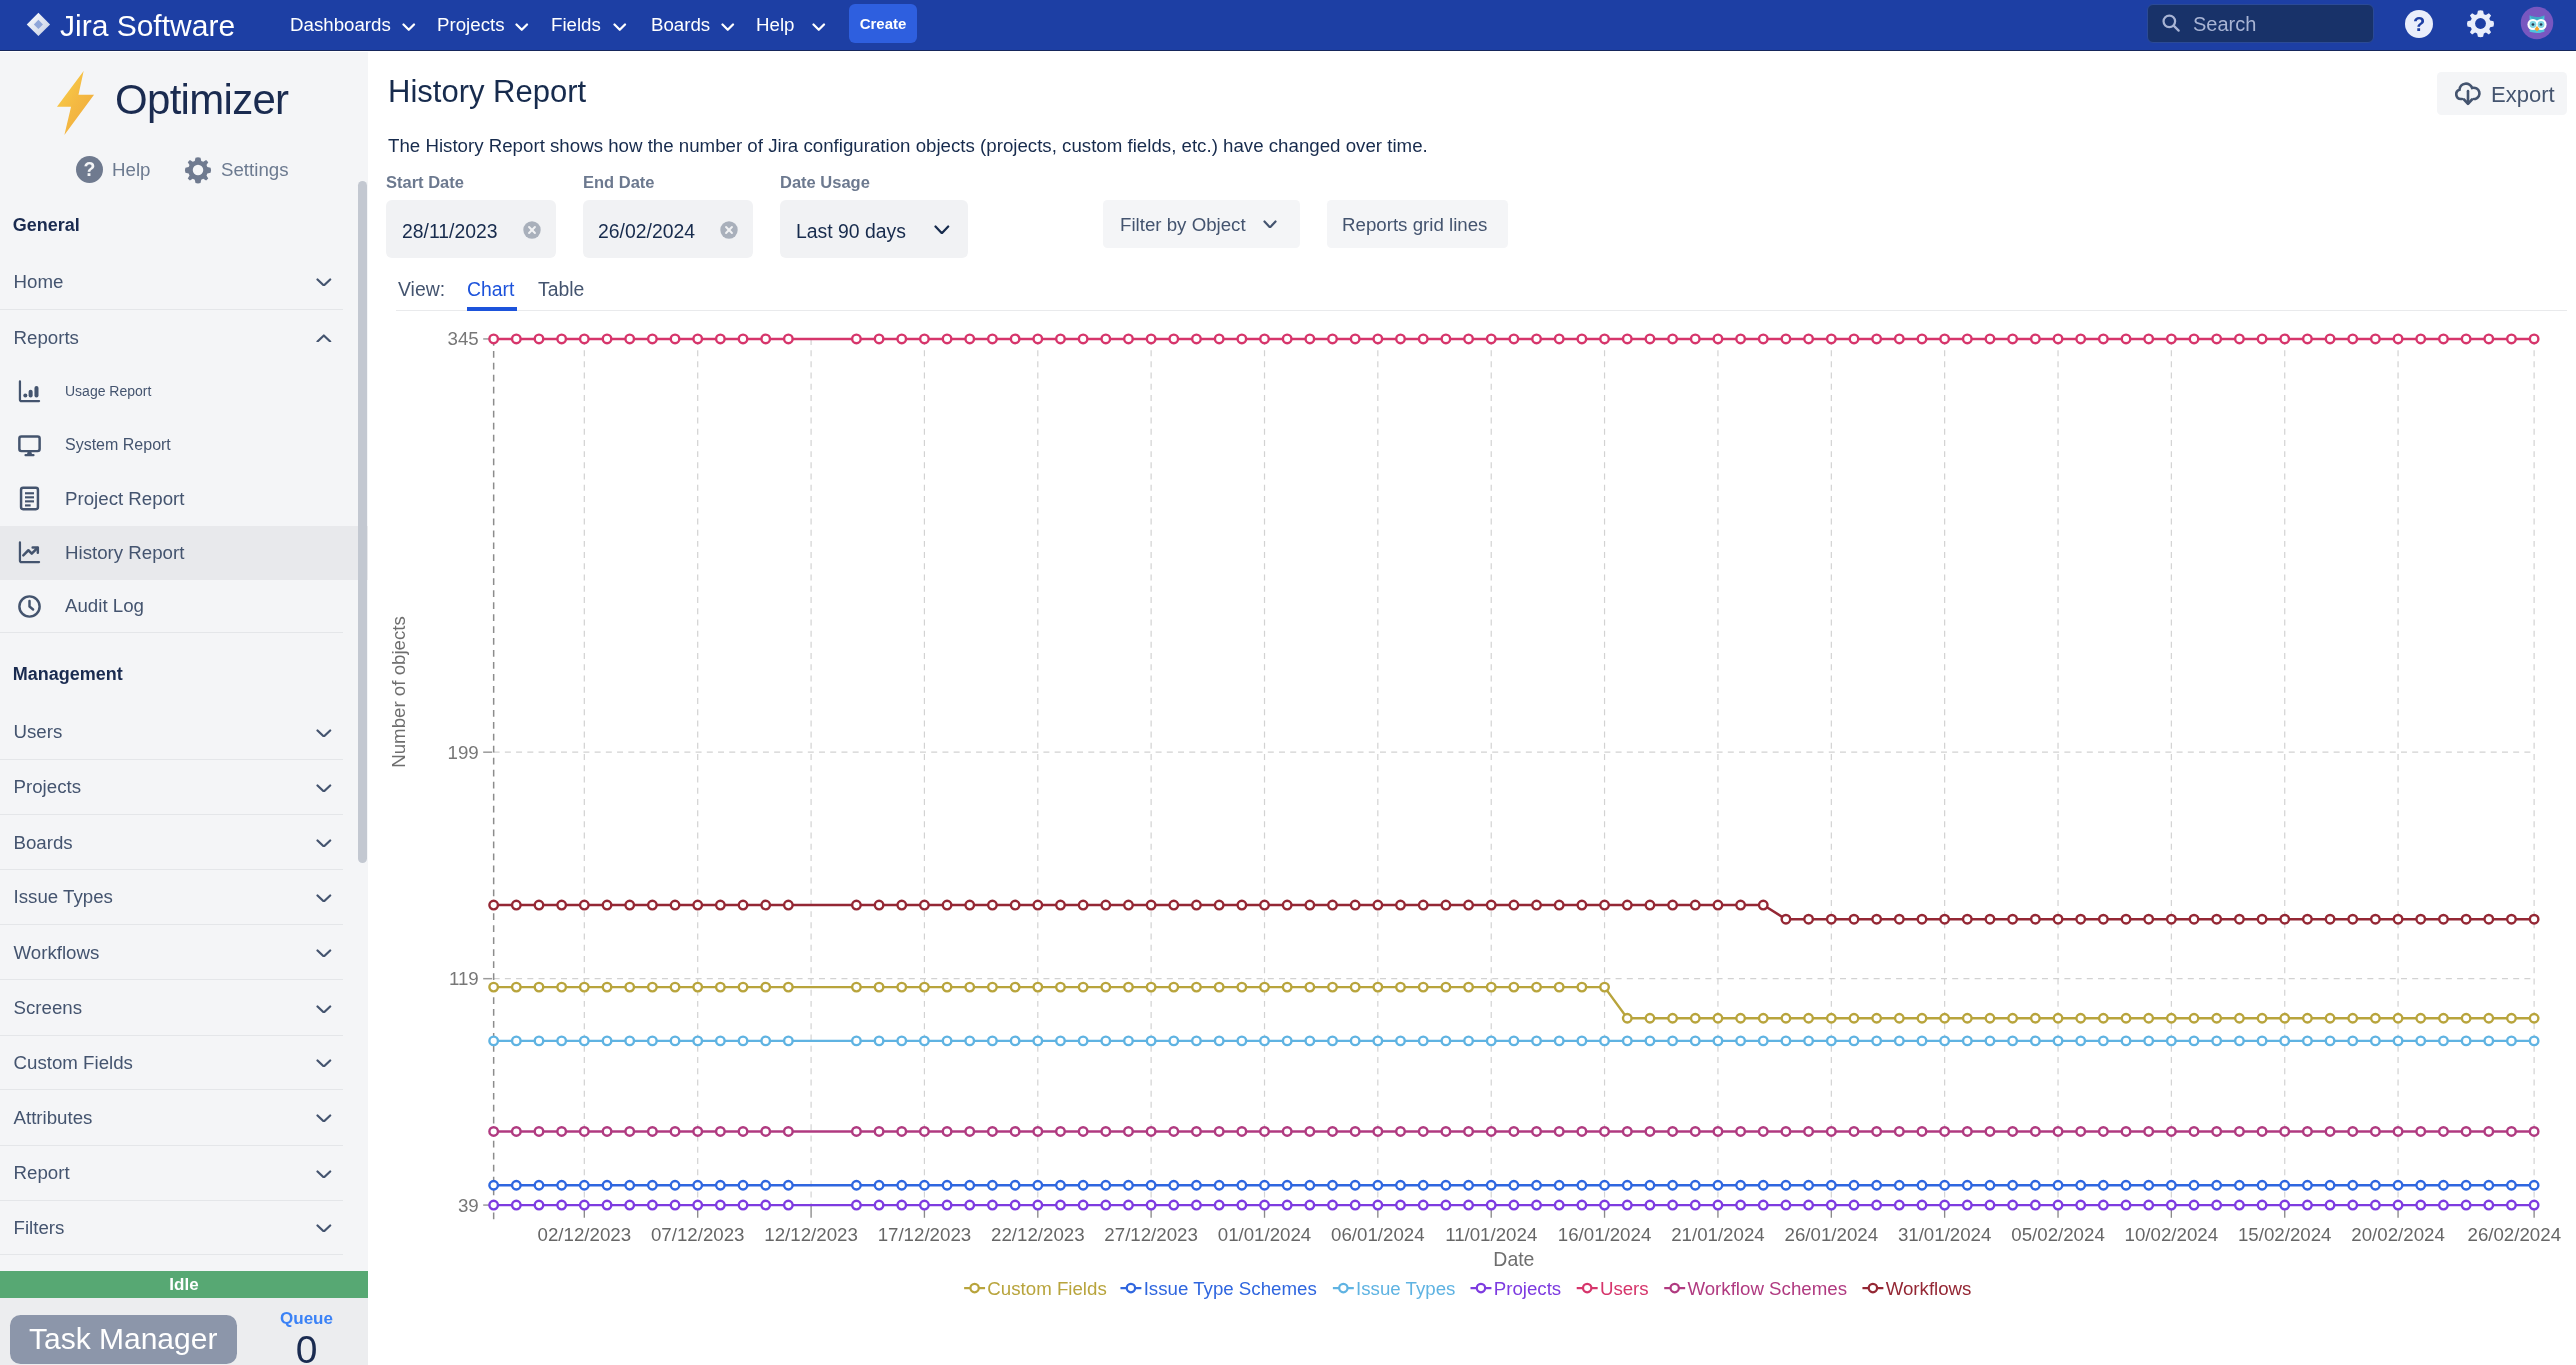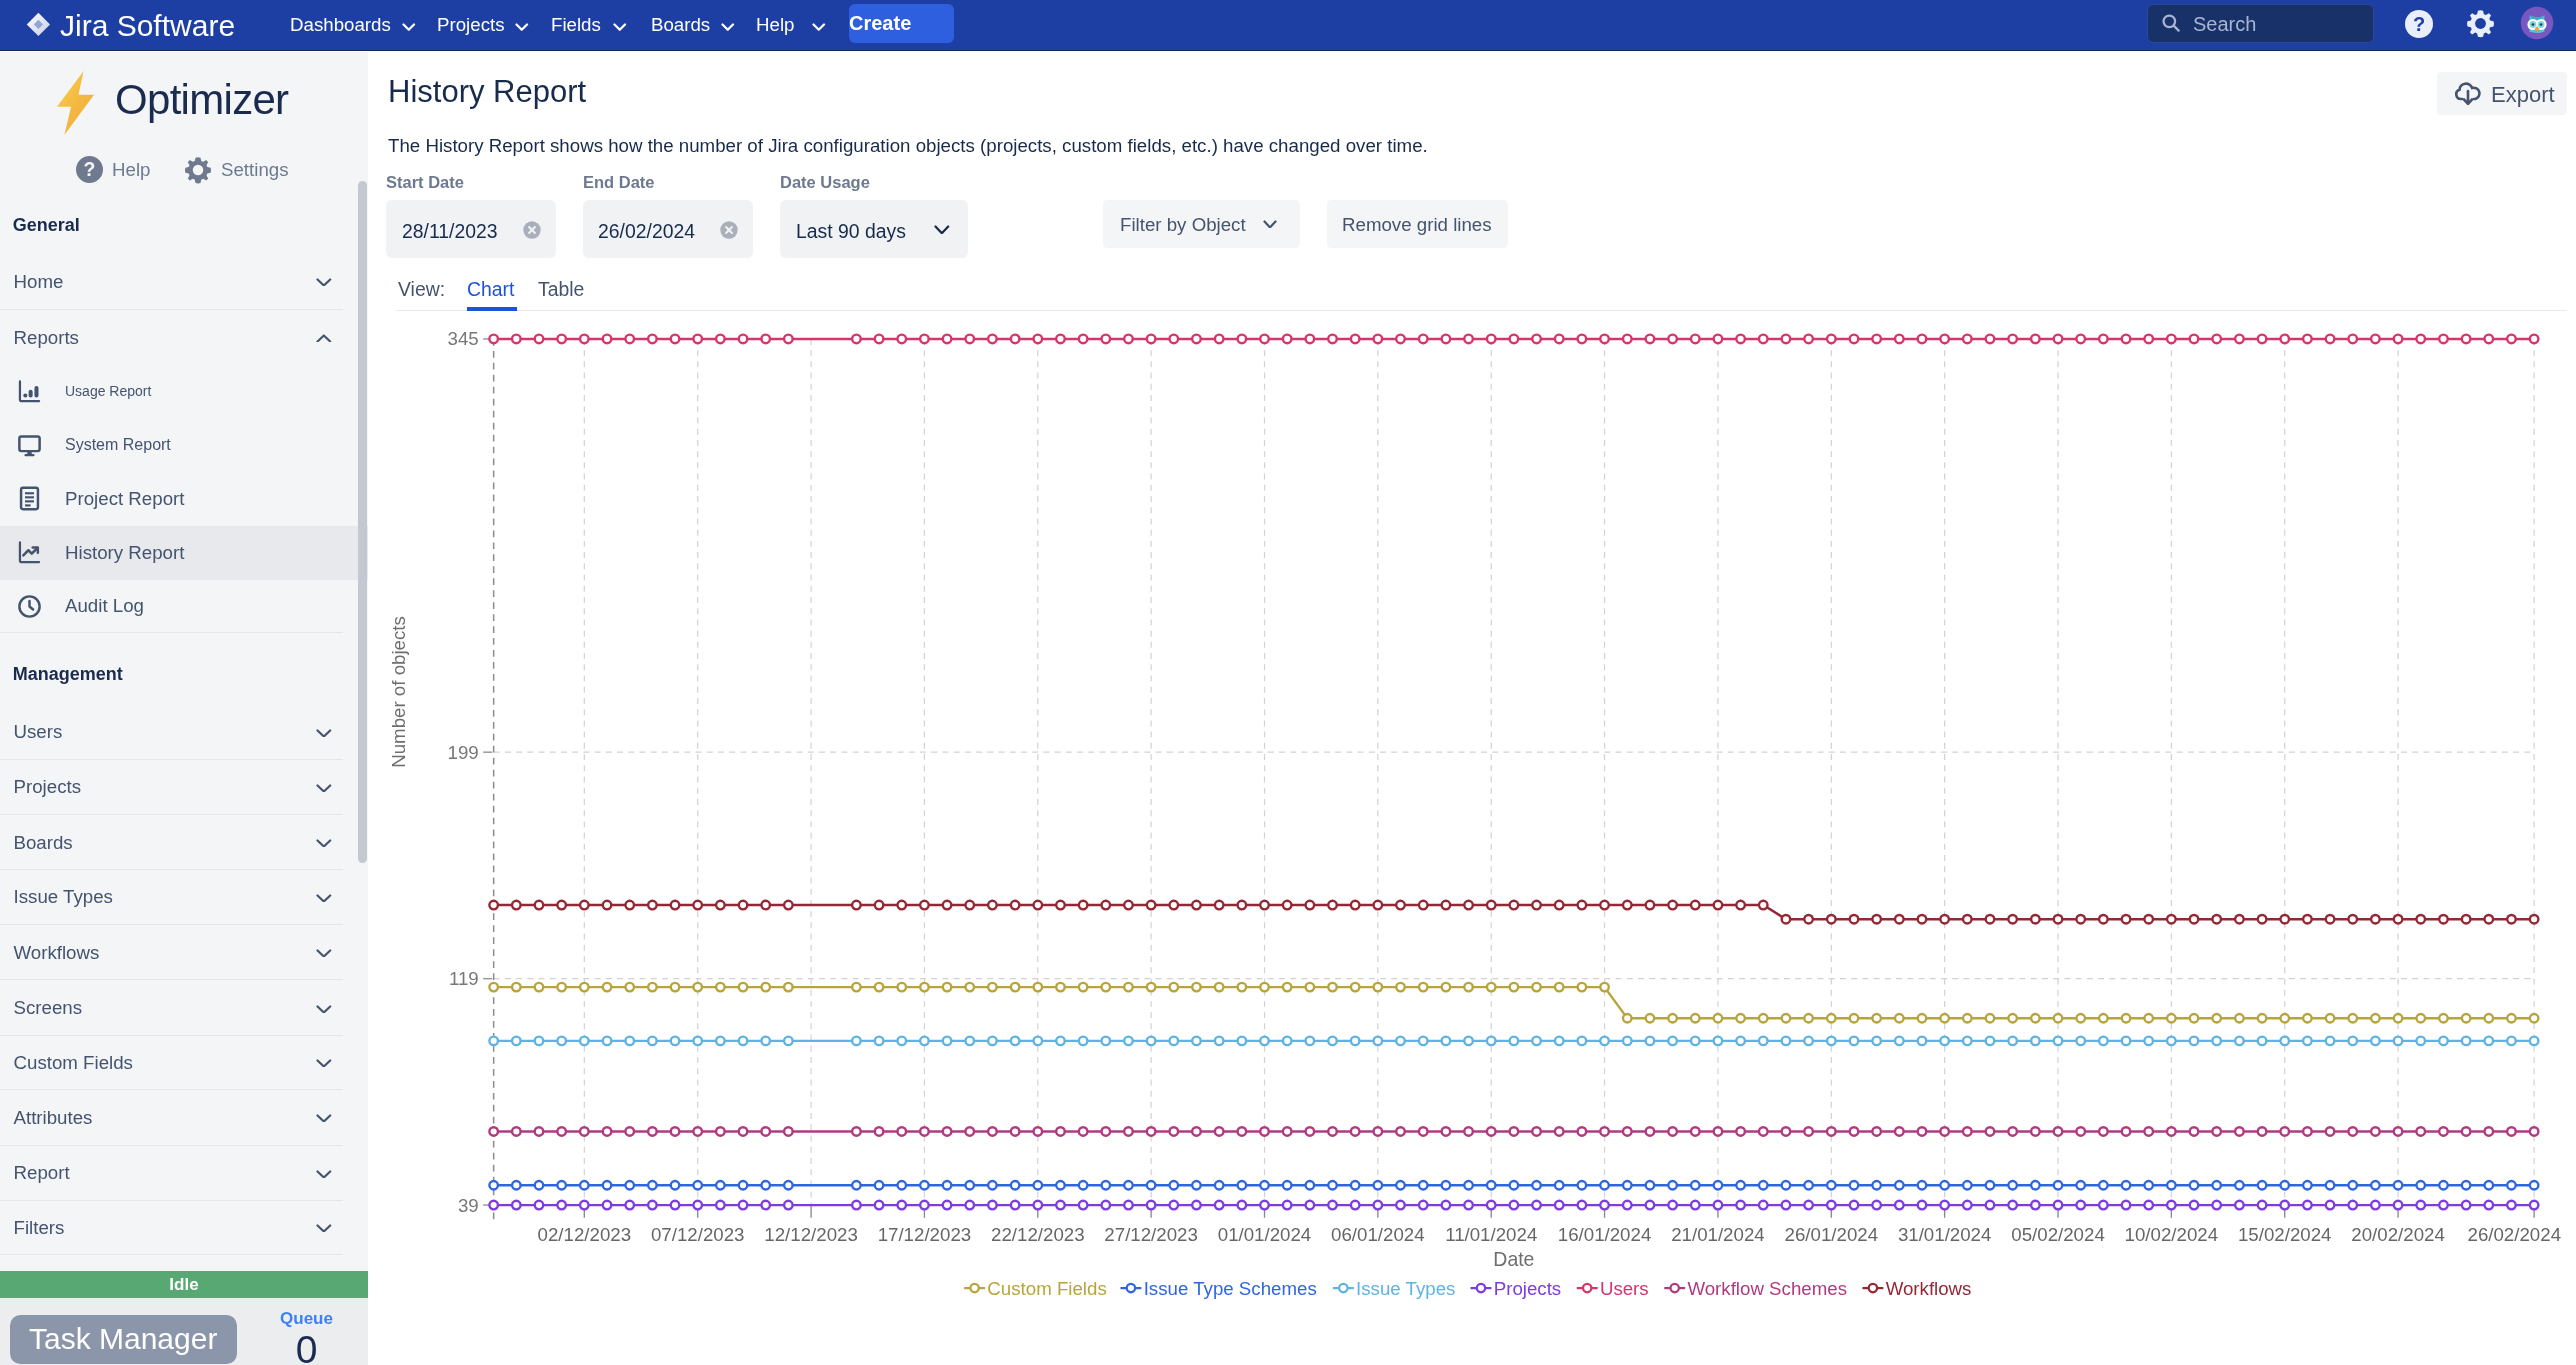--- a/index.html
+++ b/index.html
@@ -30,21 +30,21 @@
       <polyline points="2,2 9.0,9 16,2" fill="none" stroke="#fff" stroke-width="3" stroke-linecap="round" stroke-linejoin="round"></polyline>
     </svg>
 <div style="position:absolute;left:651px;top:14px;font-size:18.7px;font-weight:500;color:#fff">Boards</div>
 <svg width="13.5" height="7.5" viewBox="0 0 18 10" style="position:absolute;left:721px;top:23px">
       <polyline points="2,2 9.0,9 16,2" fill="none" stroke="#fff" stroke-width="3" stroke-linecap="round" stroke-linejoin="round"></polyline>
     </svg>
 <div style="position:absolute;left:756px;top:14px;font-size:18.7px;font-weight:500;color:#fff">Help</div>
 <svg width="13.5" height="7.5" viewBox="0 0 18 10" style="position:absolute;left:812px;top:23px">
       <polyline points="2,2 9.0,9 16,2" fill="none" stroke="#fff" stroke-width="3" stroke-linecap="round" stroke-linejoin="round"></polyline>
     </svg>
-<div style="position:absolute;left:849px;top:3.7px;width:105px;height:39px;border-radius:6px;background:#2E5FDF;color:#fff;font-size:20px;font-weight:700;line-height:39px">Create</div>
+<div style="position:absolute;left:849px;top:3.7px;width:68px;height:39px;border-radius:6px;background:#2E5FDF;color:#fff;font-size:15px;font-weight:700;text-align:center;line-height:39px">Create</div>
 <div style="position:absolute;left:2147px;top:3.7px;width:227px;height:39px;border-radius:6px;background:#183269;border:1.5px solid #2B4A96;box-sizing:border-box"></div>
 <svg width="22.4" height="22.4" viewBox="0 0 24 24" style="position:absolute;left:2160px;top:12px">
 <circle cx="10" cy="10" r="6.2" fill="none" stroke="#A8B4D4" stroke-width="2.4"></circle>
 <line x1="14.6" y1="14.6" x2="20" y2="20" stroke="#A8B4D4" stroke-width="2.4" stroke-linecap="round"></line>
     </svg>
 <div style="position:absolute;left:2193px;top:12.7px;font-size:20px;color:#A8B4D4">Search</div>
 <div style="position:absolute;left:2405px;top:9.7px;width:28px;height:28px;border-radius:50%;background:#E9EEFB"></div>
 <div style="position:absolute;left:2405px;top:9.7px;width:28px;height:28px;text-align:center;font-size:20px;font-weight:700;color:#1D3FA4;line-height:28px">?</div>
 <svg width="31" height="31" viewBox="0 0 24 24" style="position:absolute;left:2465px;top:7.5px">
       <path fill="#E9EEFB" d="M12 1.8l2 .4.6 2.6 1.6.66 2.3-1.4 1.7 1.7-1.4 2.3.66 1.6 2.6.6.4 2-.4 2-2.6.6-.66 1.6 1.4 2.3-1.7 1.7-2.3-1.4-1.6.66-.6 2.6-2 .4-2-.4-.6-2.6-1.6-.66-2.3 1.4-1.7-1.7 1.4-2.3-.66-1.6-2.6-.6-.4-2 .4-2 2.6-.6.66-1.6-1.4-2.3 1.7-1.7 2.3 1.4 1.6-.66.6-2.6z"></path>
@@ -216,21 +216,21 @@
 <div style="position:absolute;left:796px;top:220px;font-size:19.4px;color:#172B4D">Last 90 days</div>
 <svg width="15.7" height="9" viewBox="0 0 21 12" style="position:absolute;left:934px;top:225px">
     <polyline points="2,2 10.5,11 19,2" fill="none" stroke="#172B4D" stroke-width="3" stroke-linecap="round" stroke-linejoin="round"></polyline>
   </svg>
 <div style="position:absolute;left:1103px;top:200px;width:197px;height:48px;border-radius:4.5px;background:#F4F5F7"></div>
 <div style="position:absolute;left:1120px;top:214px;font-size:18.7px;color:#44546F">Filter by Object</div>
 <svg width="14" height="8.2" viewBox="0 0 19 11" style="position:absolute;left:1263px;top:220px">
     <polyline points="2,2 9.5,10 17,2" fill="none" stroke="#44546F" stroke-width="3" stroke-linecap="round" stroke-linejoin="round"></polyline>
   </svg>
 <div style="position:absolute;left:1327px;top:200px;width:181px;height:48px;border-radius:4.5px;background:#F4F5F7"></div>
-<div style="position:absolute;left:1342px;top:214px;font-size:18.7px;color:#44546F">Remove grid lines</div>
+<div style="position:absolute;left:1342px;top:214px;font-size:18.7px;color:#44546F">Reports grid lines</div>
 <div style="position:absolute;left:398px;top:278px;font-size:19.4px;color:#44546F">View:</div>
 <div style="position:absolute;left:467px;top:278px;font-size:19.4px;font-weight:500;color:#1D53DB">Chart</div>
 <div style="position:absolute;left:538px;top:278px;font-size:19.4px;color:#44546F">Table</div>
 <div style="position:absolute;left:396px;top:310px;width:2171px;height:1.2px;background:#E9EAEC"></div>
 <div style="position:absolute;left:467px;top:307px;width:50px;height:3.7px;background:#1D53DB"></div>
 <svg width="2576" height="1366" viewBox="0 0 3444 1826" style="position:absolute;left:0;top:0" xmlns="http://www.w3.org/2000/svg">
 <line x1="660.0" y1="1005.5" x2="3388.0" y2="1005.5" stroke="#D2D2D2" stroke-width="1.6" stroke-dasharray="8 7"></line>
 <line x1="660.0" y1="1308.3" x2="3388.0" y2="1308.3" stroke="#D2D2D2" stroke-width="1.6" stroke-dasharray="8 7"></line>
 <line x1="781.2" y1="453.0" x2="781.2" y2="1611.0" stroke="#D2D2D2" stroke-width="1.6" stroke-dasharray="8 7"></line>
 <line x1="781.2" y1="1611.0" x2="781.2" y2="1628.0" stroke="#8a8a8a" stroke-width="1.8"></line>

